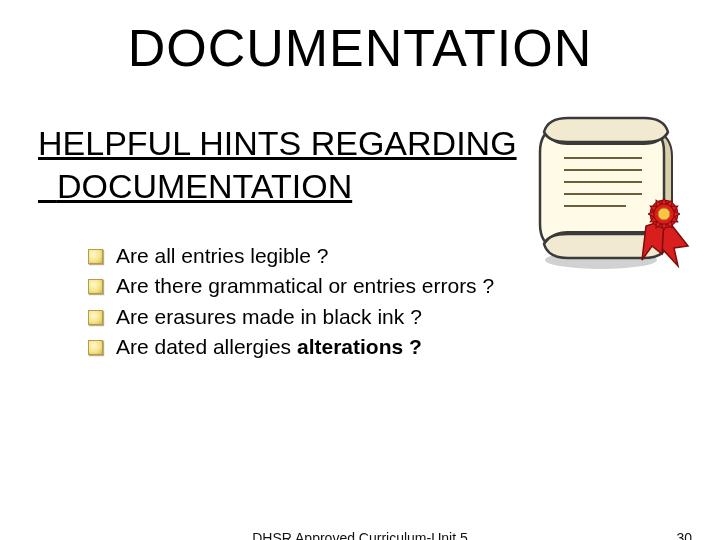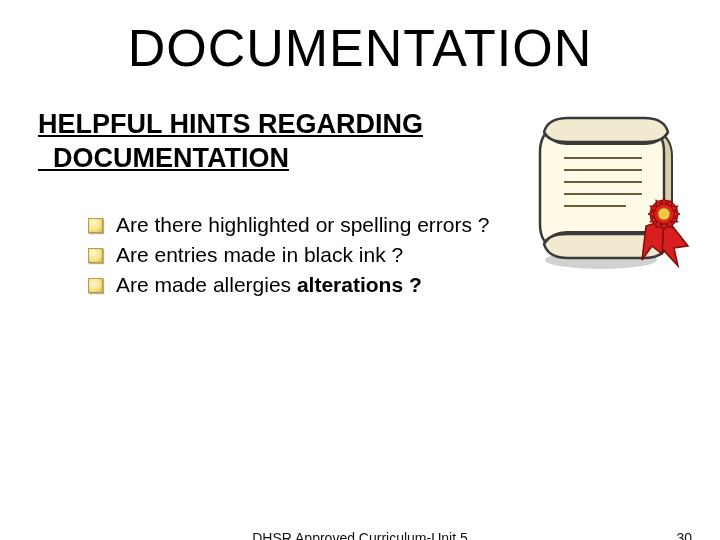--- a/index.html
+++ b/index.html
@@ -13,26 +13,26 @@
   }
   .title {
     font-size: 52px;
     font-weight: 400;
     color: #000;
     text-align: center;
     padding-top: 18px;
     letter-spacing: 1px;
   }
   .subtitle {
-    font-size: 27px;
+    font-size: 34px;
     color: #000;
     text-decoration: underline;
-    margin: 30px 0 0 38px;
+    margin: 44px 0 0 38px;
     line-height: 1.25;
-    font-weight: 700;
+    font-weight: 400;
   }
   .list {
     margin: 34px 0 0 88px;
     list-style: none;
   }
   .list li {
     font-size: 21px;
     color: #000;
     line-height: 1.45;
     position: relative;
@@ -125,23 +125,24 @@
           <path d="M0 -16 l3 6 l-6 0 z" transform="rotate(300)"></path>
           <path d="M0 -16 l3 6 l-6 0 z" transform="rotate(330)"></path>
         </g>
       </g>
       <circle r="6" fill="#f7c648" stroke="#a87f12" stroke-width="1"></circle>
     </g>
   </svg>
 </div>
 
 <ul class="list">
-  <li>Are there highlighted or spelling errors ?</li>
-  <li>Are entries made in black ink ?</li>
+  <li>Are all entries legible ?</li>
+  <li>Are there grammatical or entries errors ?</li>
+  <li>Are erasures made in black ink ?</li>
   <li>
-    <span>Are made allergies </span><b>alterations ?</b>
+    <span>Are dated allergies </span><b>alterations ?</b>
   </li>
 </ul>
 
 <div class="footer">
   <span class="footer-center">DHSR Approved Curriculum-Unit 5</span>
   <span class="footer-right">30</span>
 </div>
 
 </body></html>

